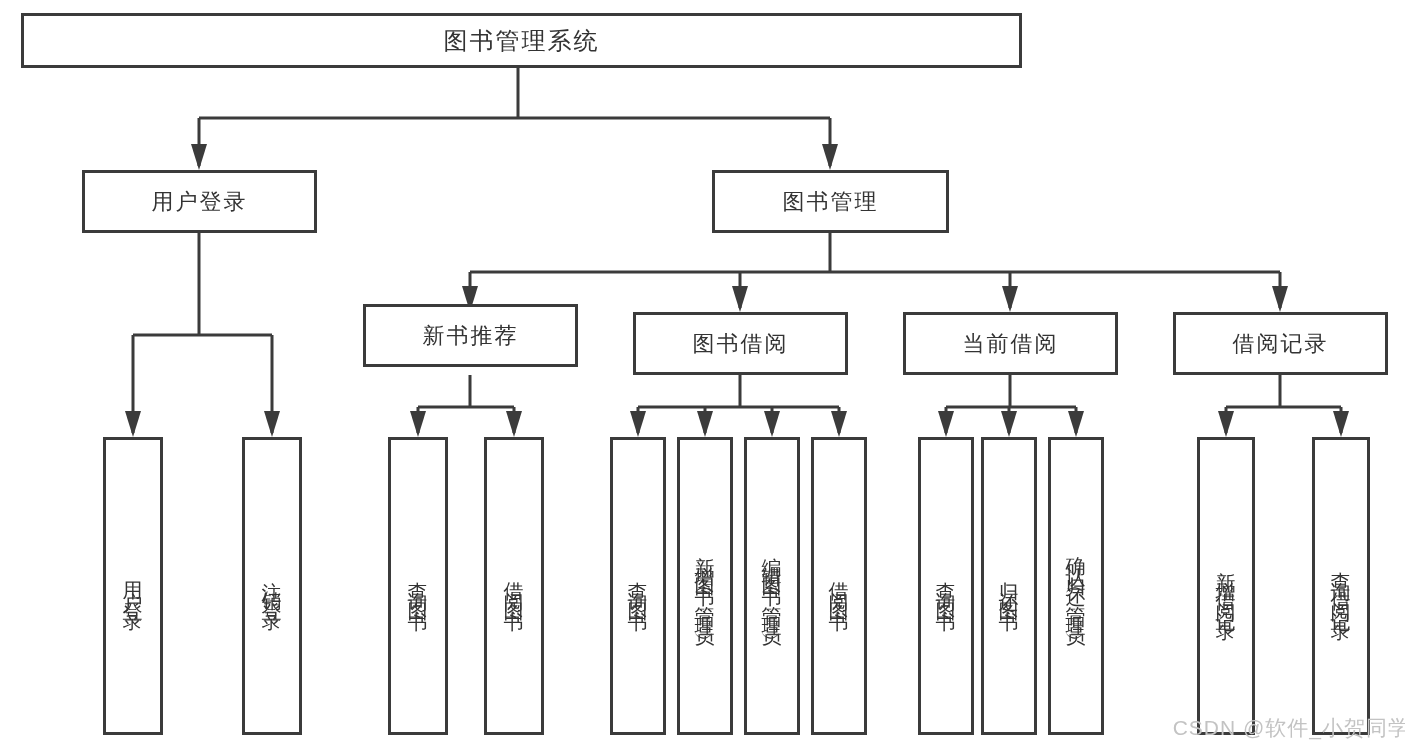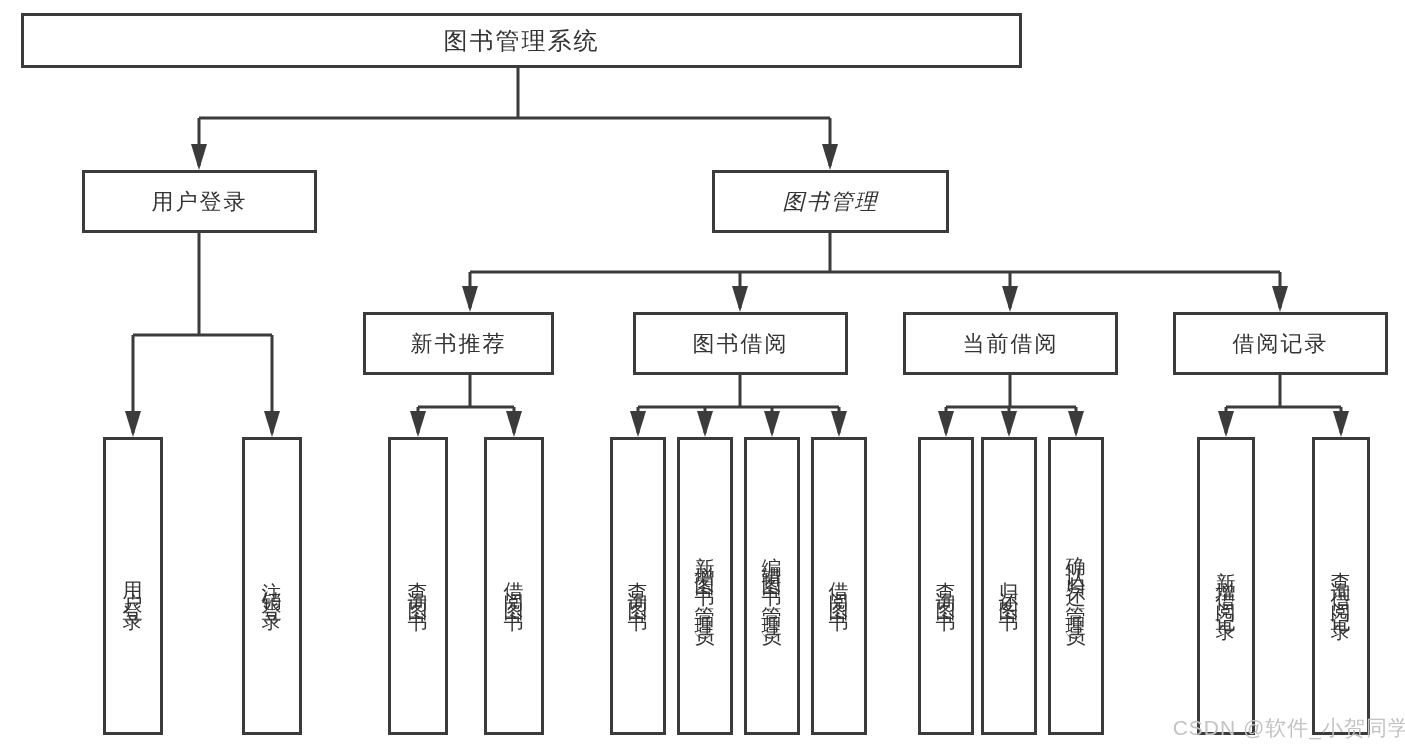--- a/index.html
+++ b/index.html
@@ -93,25 +93,25 @@
     </g>
   </svg>
 
   <div class="node node-root" style="left:21px; top:13px; width:1001px; height:55px;">
     <span>图书管理系统</span>
   </div>
 
   <div class="node node-h" style="left:82px; top:170px; width:235px; height:63px;">
     <span>用户登录</span>
   </div>
-  <div class="node node-h" style="left:712px; top:170px; width:237px; height:63px;font-style:italic;">
+  <div class="node node-h" style="left:712px; top:170px; width:237px; height:63px;">
     <span>图书管理</span>
   </div>
 
-  <div class="node node-h" style="left:363px; top:312px; width:191px; height:63px;font-family:Liberation Serif, serif;">
+  <div class="node node-h" style="left:363px; top:304px; width:215px; height:63px;font-family:Liberation Serif, serif;">
     <span>新书推荐</span>
   </div>
   <div class="node node-h" style="left:633px; top:312px; width:215px; height:63px;align-items:center;">
     <span>图书借阅</span>
   </div>
   <div class="node node-h" style="left:1173px; top:312px; width:215px; height:63px;">
     <span>借阅记录</span>
   </div>
   <div class="node node-h" style="left:903px; top:312px; width:215px; height:63px;">
     <span>当前借阅</span>

